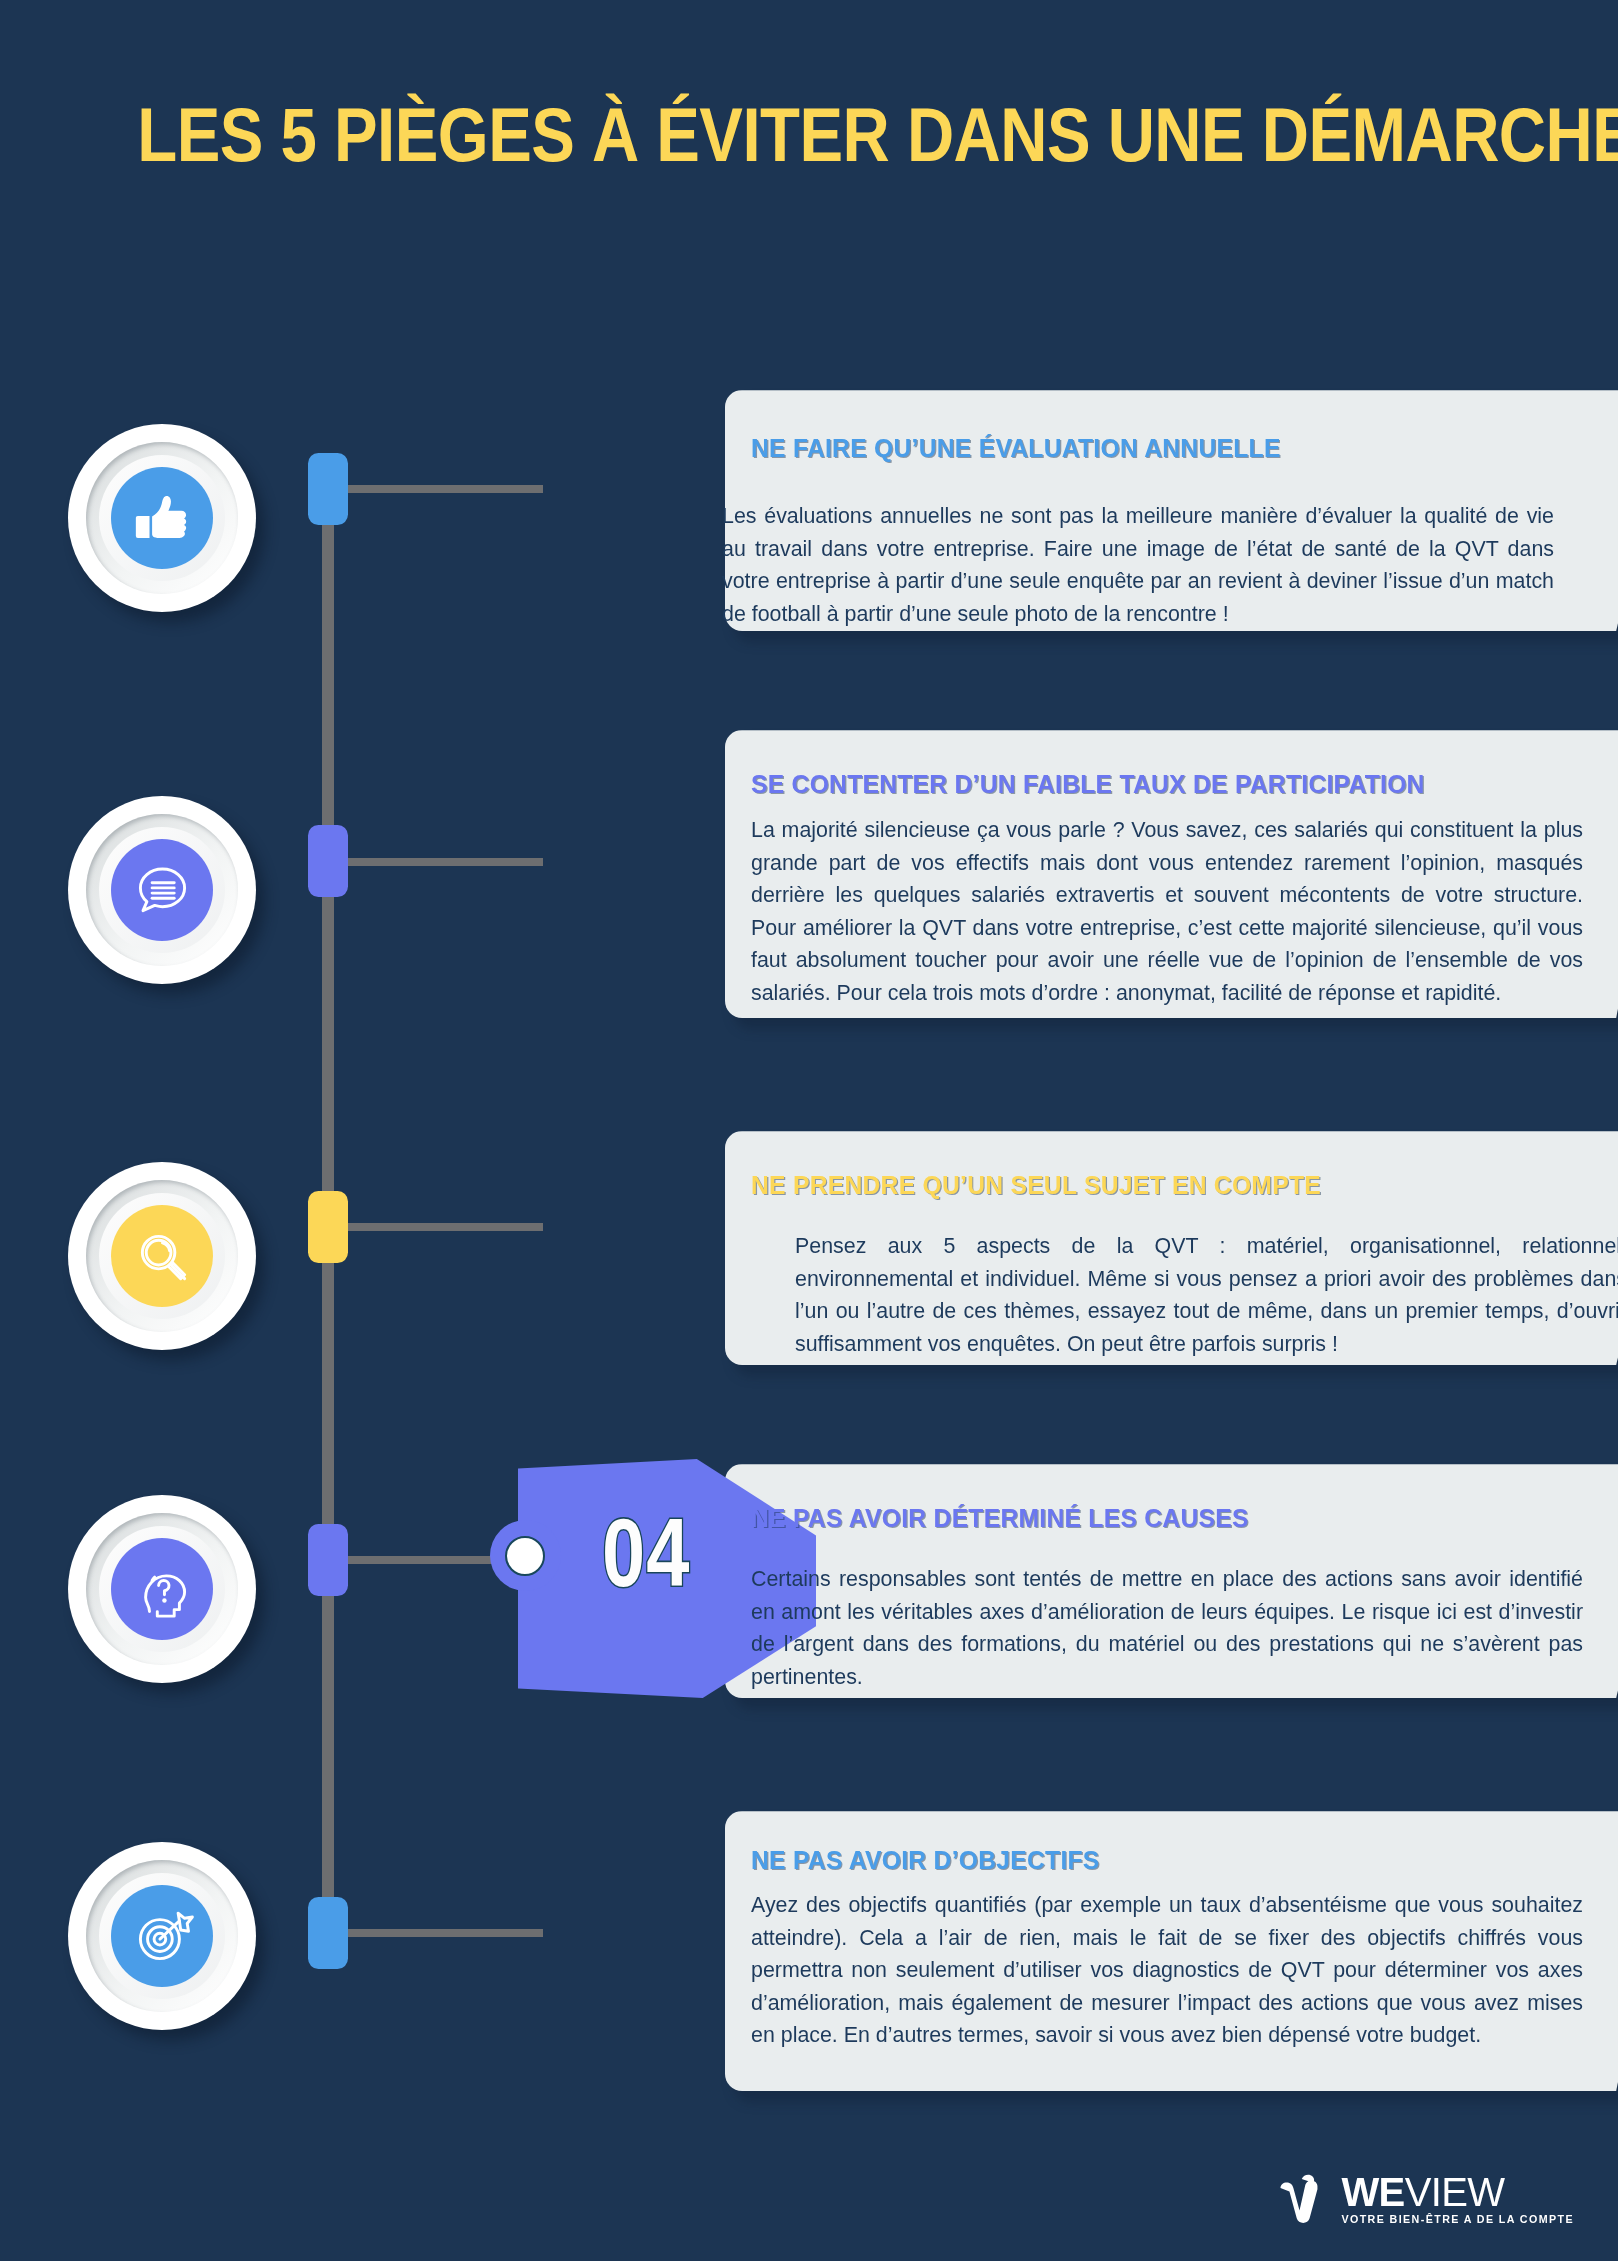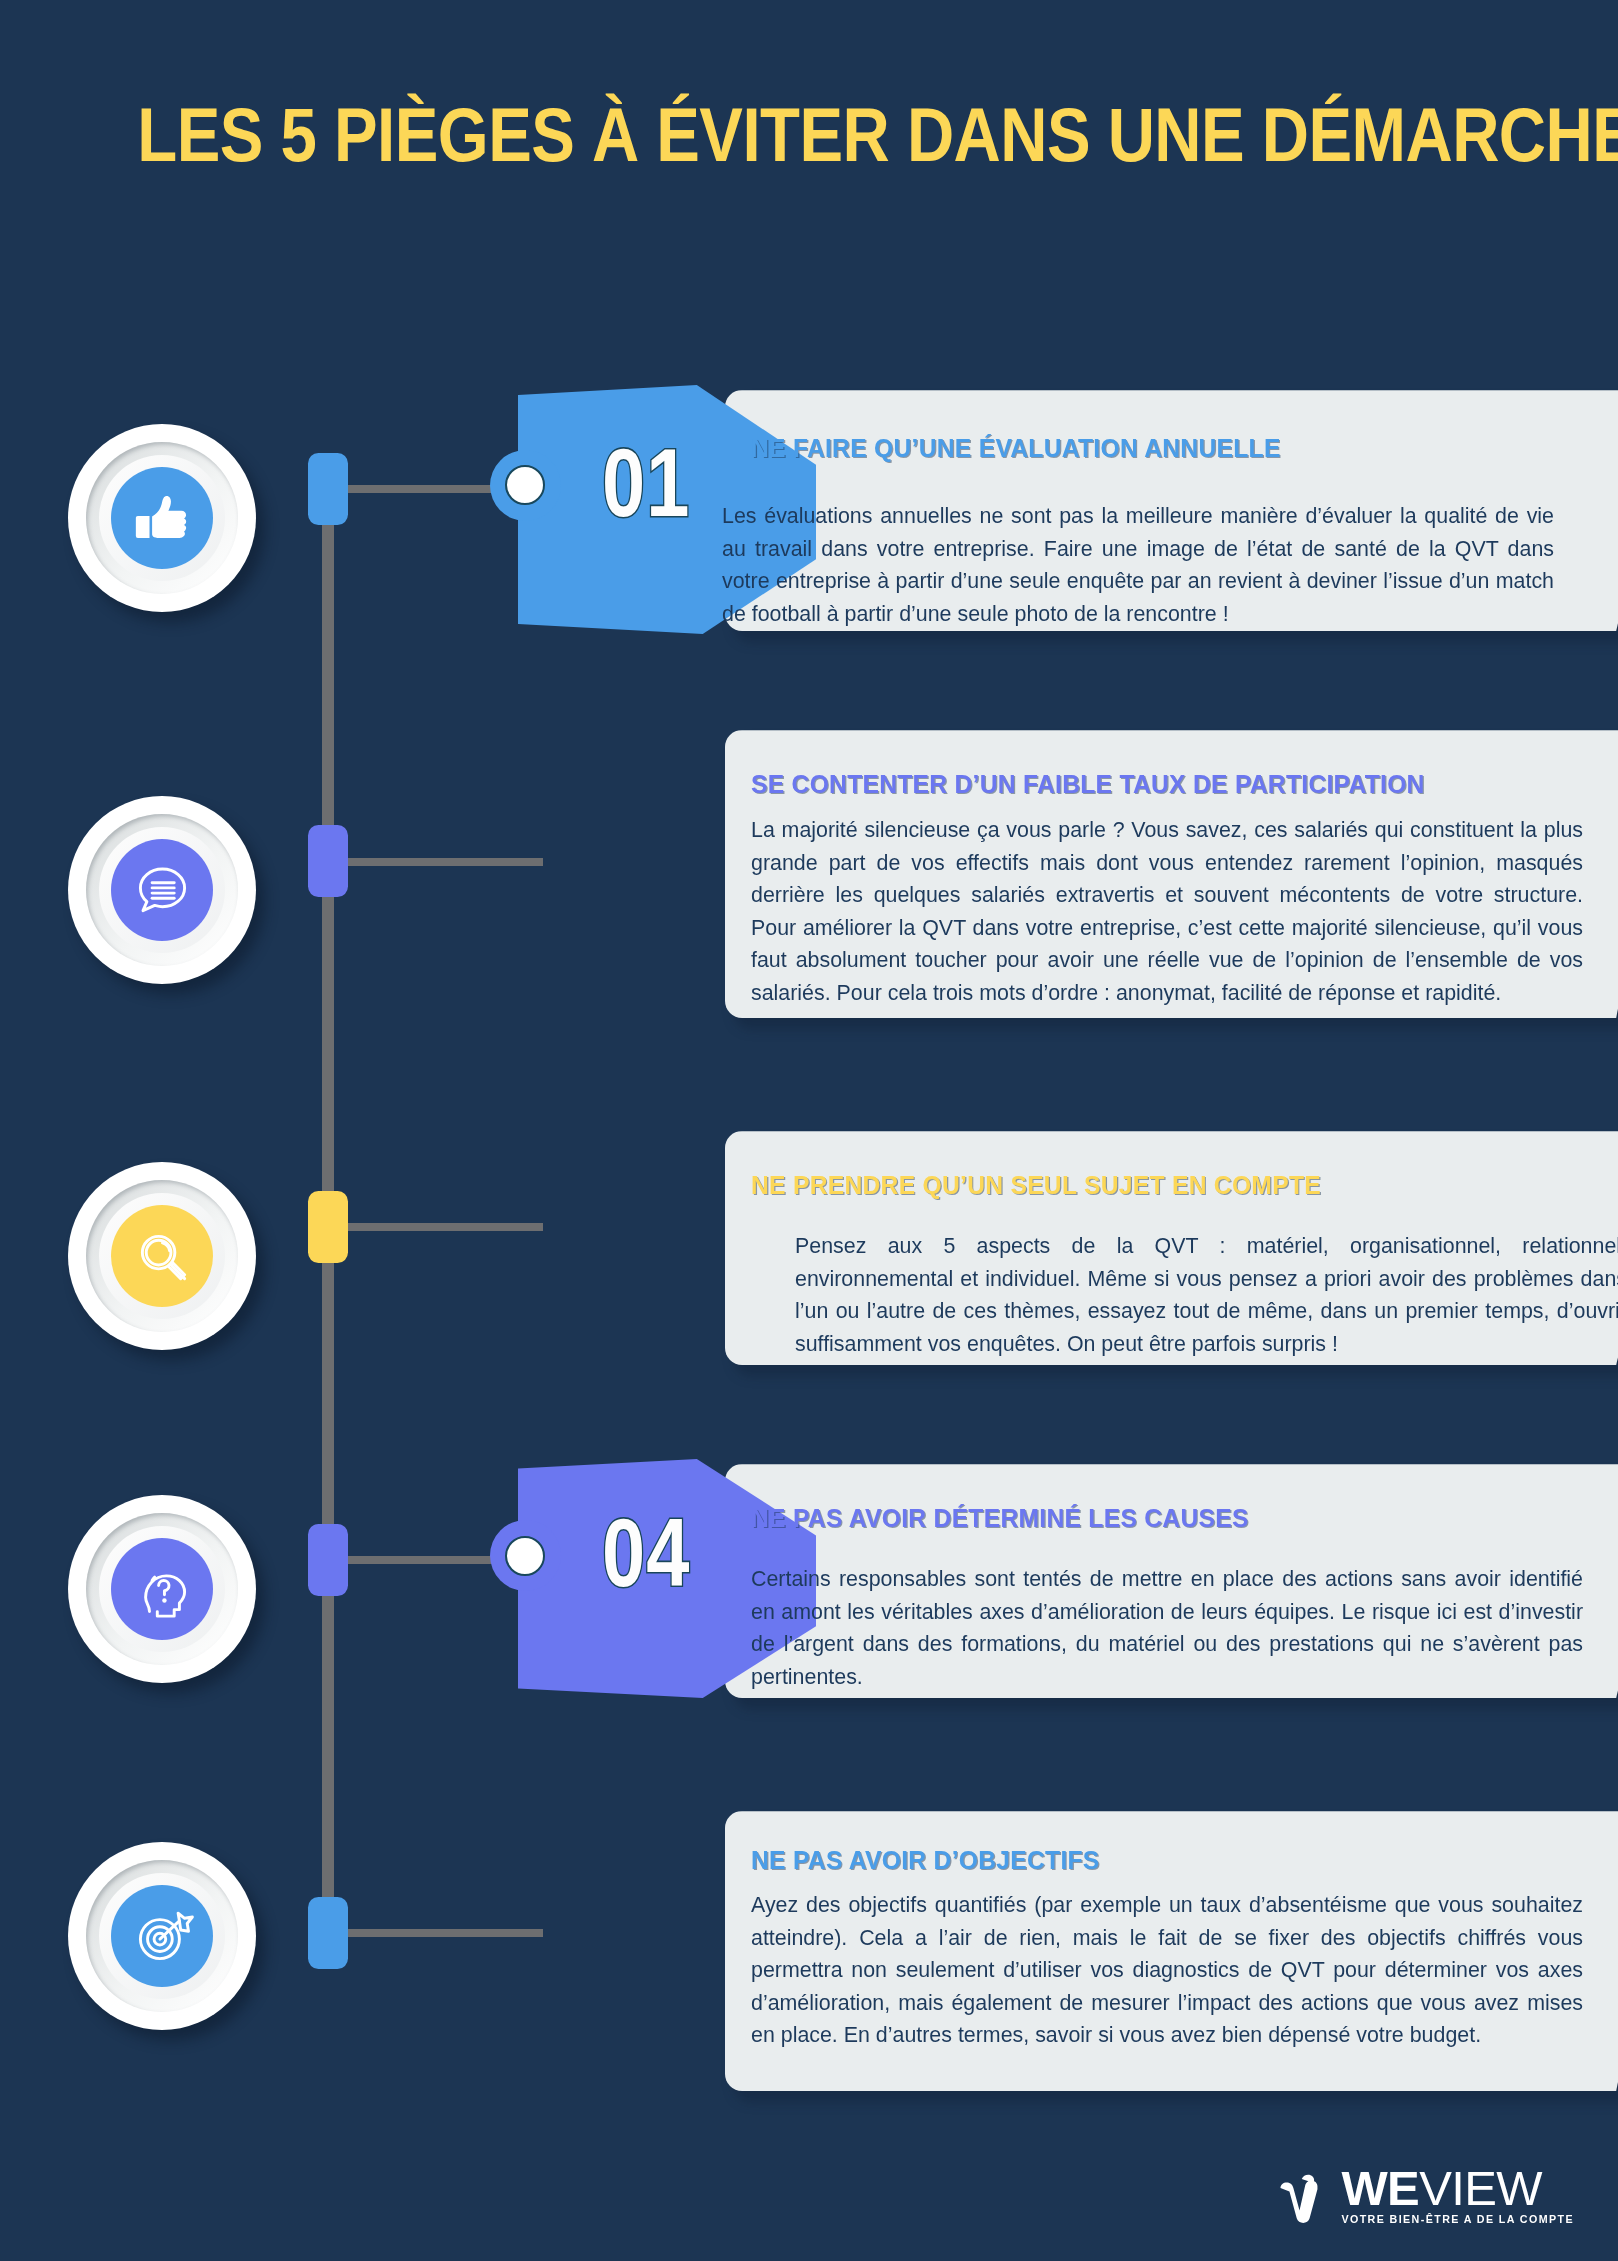--- a/index.html
+++ b/index.html
@@ -151,21 +151,21 @@
   }
 
   
   .logo{
     position:absolute; right:45px; bottom:36px;
     display:flex; align-items:flex-end; gap:9px;
   }
   .logo-mark{ width:56px; height:56px; }
   .logo-txt{ display:flex; flex-direction:column; align-items:flex-start; }
   .logo-name{
-    color:#fff; font-weight:700; font-size:49px; line-height:0.9;
+    color:#fff; font-weight:700; font-size:40px; line-height:0.9;
     letter-spacing:-0.6px;
     font-family:"Liberation Sans",sans-serif;
   }
   .logo-name .thin{ font-weight:300; }
   .logo-tag{
     color:#fff; font-size:10.7px; letter-spacing:1.4px; font-weight:700;
     margin-top:3.2px;
     font-family:"Liberation Sans",sans-serif;
   }
 </style>
@@ -193,26 +193,20 @@
     </div>
 
     <div class="conn-sq" style="top:68px;background:#4a9de8"></div>
     <div class="conn-line" style="top:100px;width:195px"></div>
 
     <div class="card-shadow" style="left:734px;top:15.5px;width:948px;height:241px"></div>
     <div class="card" style="left:725px;top:5.2px;width:948px;height:241px;clip-path:polygon(0 0,100% 0,94% 100%,0 100%)">
       <div class="card-head" style="left:725px;"></div>
     </div>
 
-    <div class="tag" style="top:0px;width:298px;height:249px">
-      <div class="tag-shape" style="background:#4a9de8;width:100%;height:100%;position:absolute;"></div>
-      <div class="tag-notch" style="top:65px;background:#4a9de8"></div>
-      <div class="tag-dot" style="top:80px"></div>
-      <div class="tag-num" style="left:84px;top:49px">01</div>
-    </div>
 
     <div class="card-head" style="left:751px;top:50px;color:#4a9de8;
                 text-shadow:1.3px 1.3px 0 rgba(20,45,75,0.45);">NE FAIRE QU’UNE ÉVALUATION ANNUELLE</div>
 
     <div class="card-body" style="left:722px;top:115px;width:832px;">Les évaluations annuelles ne sont pas la meilleure manière d’évaluer la qualité de vie au travail dans votre entreprise. Faire une image de l’état de santé de la QVT dans votre entreprise à partir d’une seule enquête par an revient à deviner l’issue d’un match de football à partir d’une seule photo de la rencontre !</div>
   </div>
     <div class="row" style="top: 725px; height: 320px;">
     <div class="medallion" style="top:71px">
       <div class="med-ring1"></div>
       <div class="med-ring2"></div>

